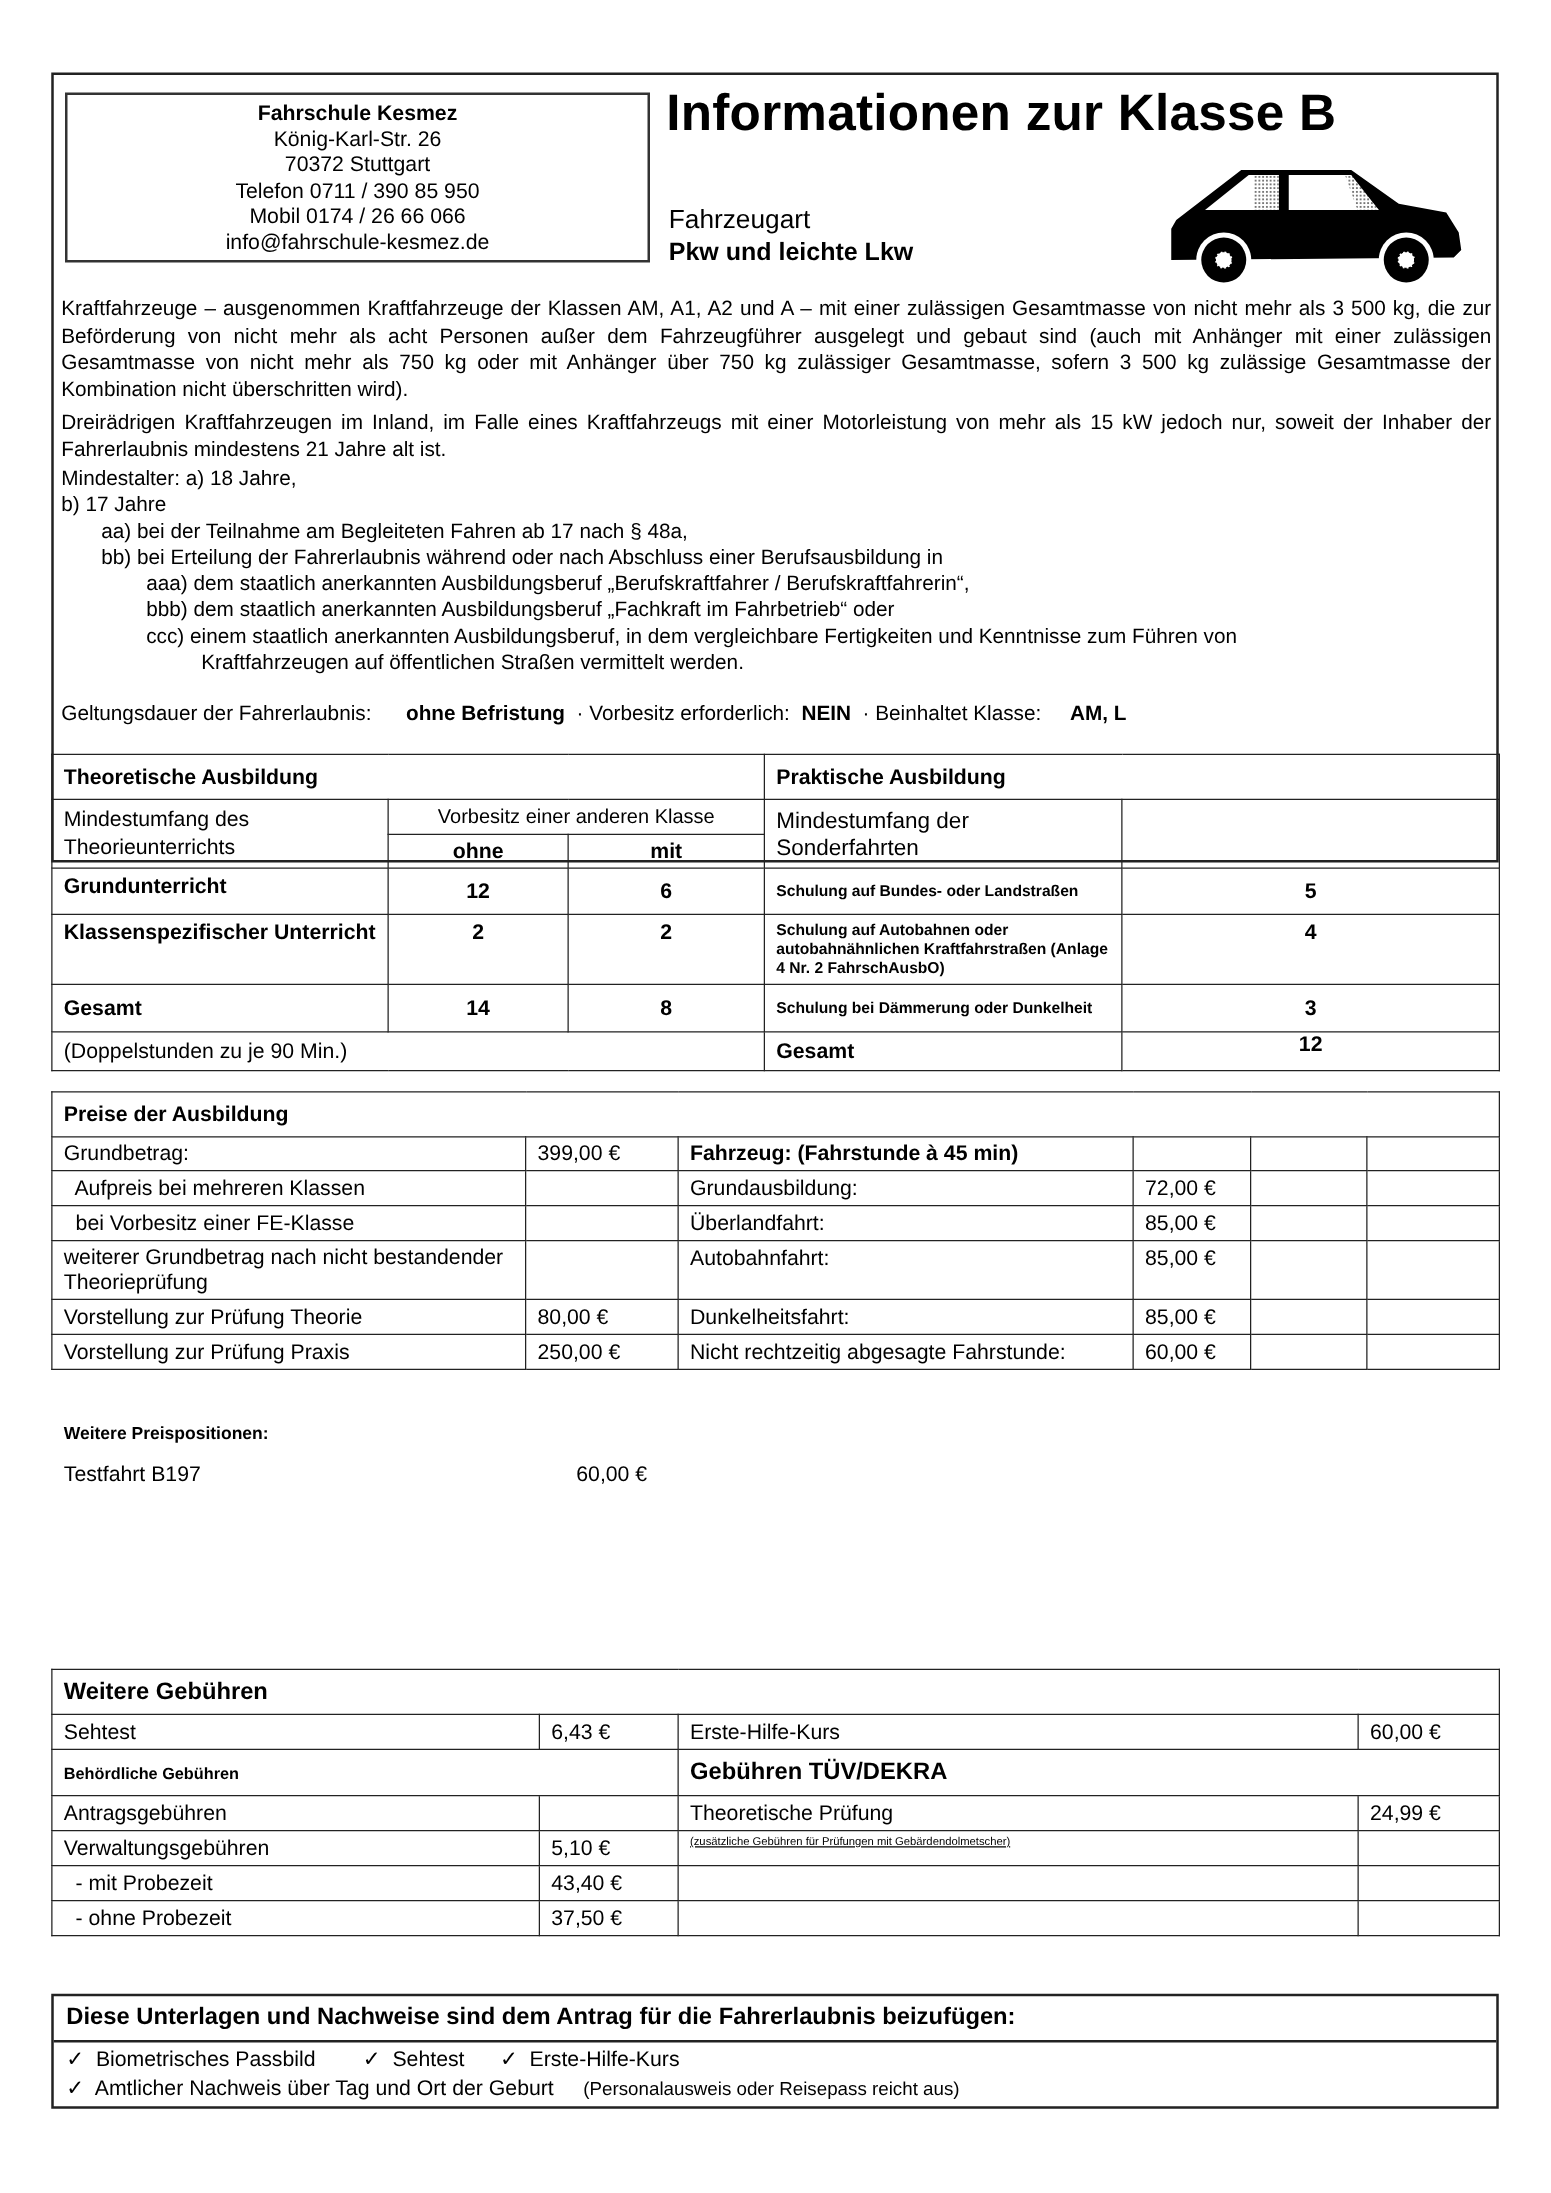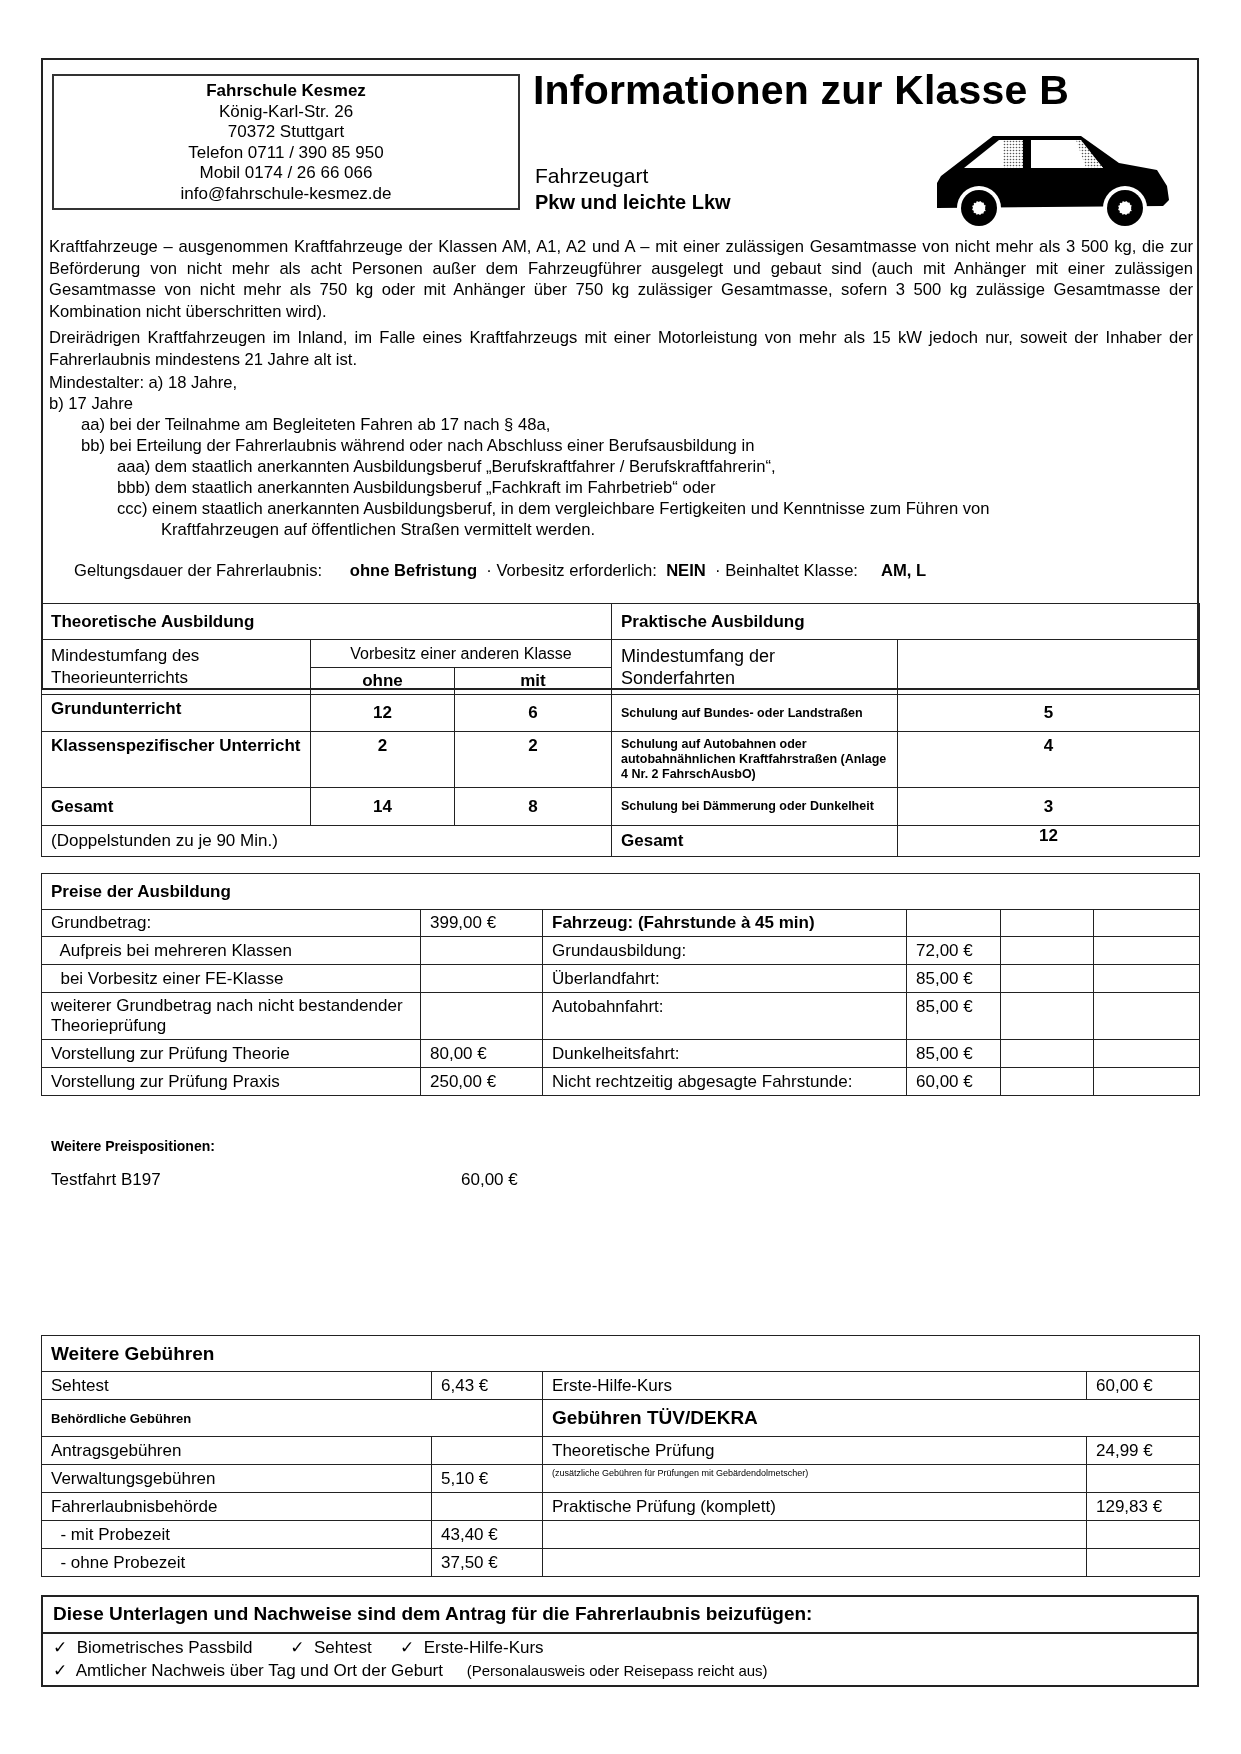--- a/index.html
+++ b/index.html
@@ -22,29 +22,29 @@
   #vehicle-type-label { left: 492px; top: 104px; font-size: 21px; }
   #vehicle-type-value { left: 492px; top: 131px; font-size: 20px; font-weight: bold; }
   #car-icon { left: 888px; top: 68px; width: 240px; height: 100px; }
 
   #desc { left: 6px; top: 176px; width: 1144px; font-size: 16.6px; line-height: 21.5px; text-align: justify; }
   #desc p { margin: 0 0 5px 0; }
   #age-list { left: 6px; top: 312px; font-size: 16.6px; line-height: 21px; }
   .ind1 { padding-left: 32px; }
   .ind2 { padding-left: 68px; }
   .ind3 { padding-left: 112px; }
-  #validity-row { left: 6px; top: 501px; font-size: 16.6px; white-space: pre; margin-left: 25px; }
+  #validity-row { left: 6px; top: 501px; font-size: 16.6px; white-space: pre; }
 
   
   table { border-collapse: collapse; position: absolute; table-layout: fixed; }
   td { border: 1.5px solid #222; padding: 0 9px; vertical-align: middle; font-size: 17px; }
   td.num { text-align: left; padding-right: 15px; }
   td.ctr { text-align: center; }
   .small-b { font-size: 12.5px; font-weight: bold; line-height: 15px; }
-  .tiny { font-size: 9px; }
+  .tiny { font-size: 9px; text-decoration: underline; }
 
   #training-table { left: 41px; top: 603px; width: 1158px; }
   #prices-table { left: 41px; top: 873px; width: 1158px; }
   #fees-table { left: 41px; top: 1335px; width: 1158px; }
   #docs-box { left: 41px; top: 1595px; width: 1158px; height: 92px; }
 
   #extra-title { left: 51px; top: 1138px; font-size: 14px; font-weight: bold; }
   #extra-label { left: 51px; top: 1170px; font-size: 17px; }
   #extra-price { left: 461px; top: 1170px; font-size: 17px; }
 
@@ -257,26 +257,20 @@
     <td>Theoretische Prüfung</td>
     <td class="num">24,99 €</td>
   </tr>
   <tr style="height:28px">
     <td>Verwaltungsgebühren</td>
     <td class="num">5,10 €</td>
     <td class="tiny" style="vertical-align:top;padding-top:3px">(zusätzliche Gebühren für Prüfungen mit Gebärdendolmetscher)</td>
     <td class="num"></td>
   </tr>
   <tr style="height:28px">
-    <td>Fahrerlaubnisbehörde</td>
-    <td class="num"></td>
-    <td>Praktische Prüfung (komplett)</td>
-    <td class="num">129,83 €</td>
-  </tr>
-  <tr style="height:28px">
     <td style="white-space:pre">  - mit Probezeit</td>
     <td class="num">43,40 €</td>
     <td></td>
     <td class="num"></td>
   </tr>
   <tr style="height:28px">
     <td style="white-space:pre">  - ohne Probezeit</td>
     <td class="num">37,50 €</td>
     <td></td>
     <td class="num"></td>

